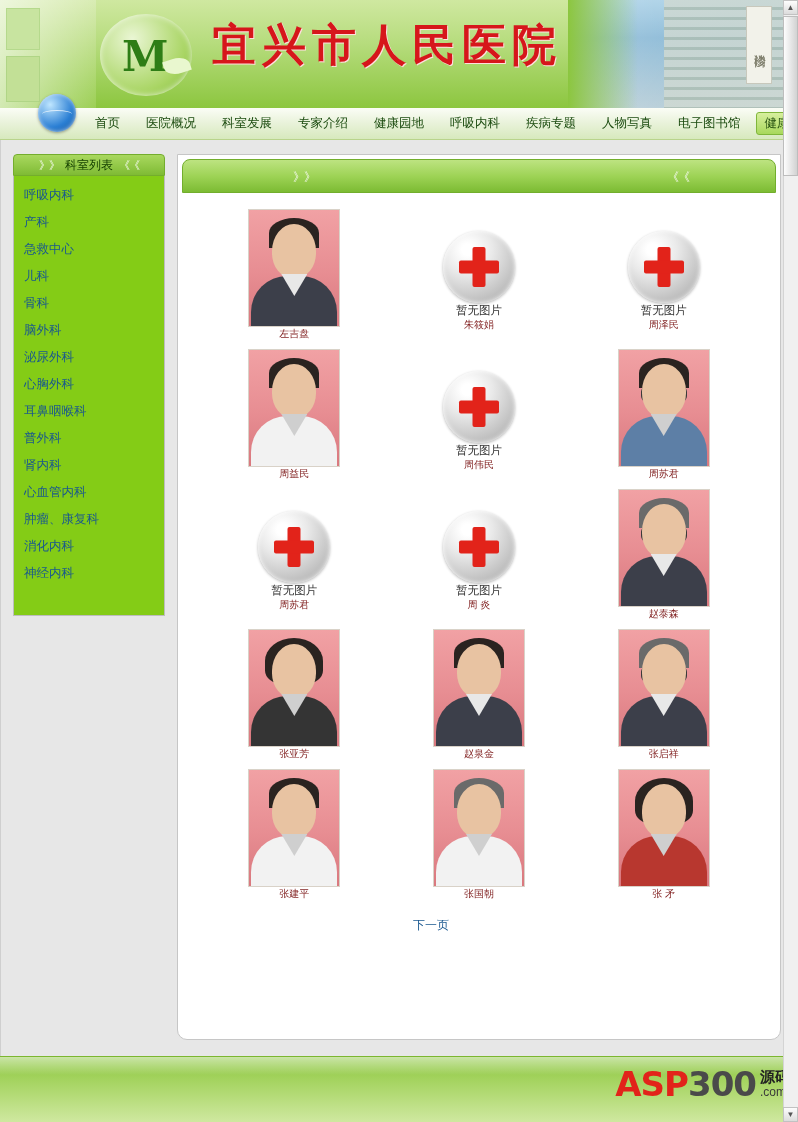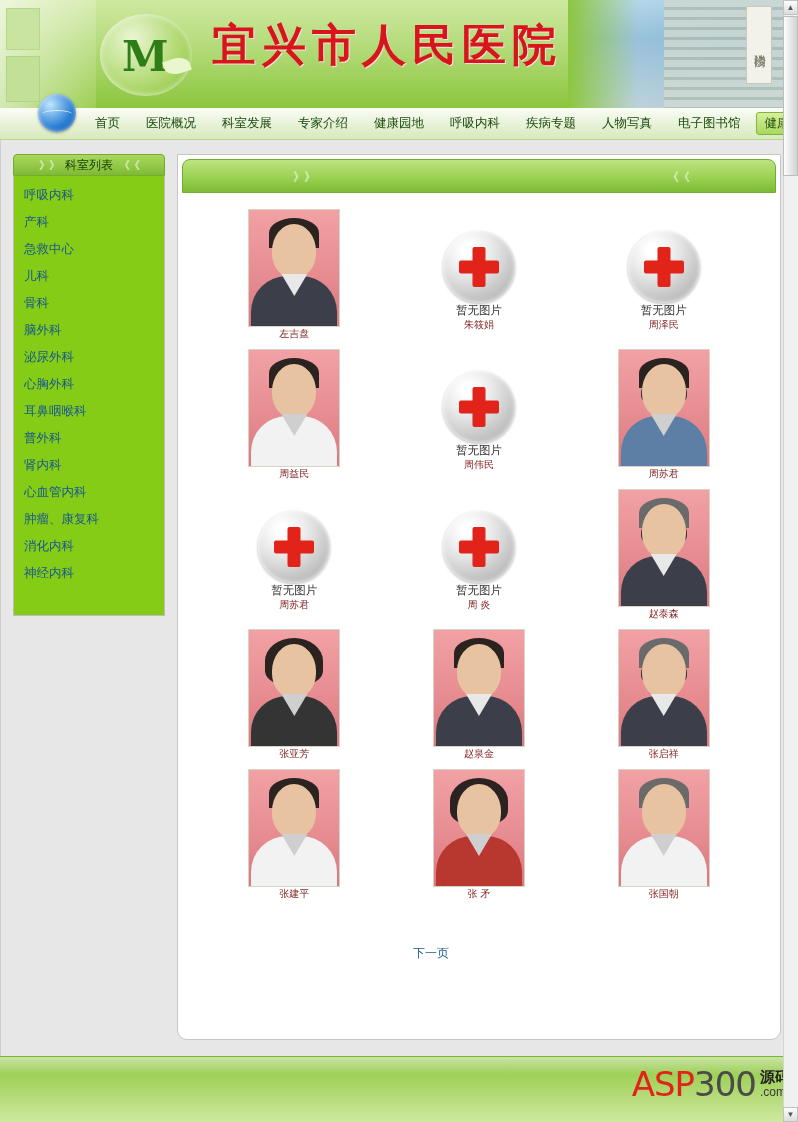--- a/index.html
+++ b/index.html
@@ -229,41 +229,40 @@
   .noimg:after{ left:16px; top:50%; transform:translateY(-50%); width:40px; height:13px; }
   .noimg-cap {
     font-size:11.5px; color:#333; 
   }
   .name {
     font-size:10px; color:#7f1d1d; margin-top:0;
   }
   .pager {
     text-align:center; padding:2px 0 14px 0;
     margin-left:-96px;
-    margin-top:28px;
   }
   .pager a { font-size:12px; color:#19578f; text-decoration:none; cursor:pointer; }
 
   
   .footer {
     position:relative; width:798px; height:66px;
     background: linear-gradient(to bottom, #8cc63f 0%, #a4d35f 35%, #cfe8a0 100%);
     border-top:1px solid #7cb62f;
   }
   .footer:before{
     content:""; position:absolute; left:0; top:0; width:100%; height:18px;
     background: linear-gradient(to bottom, rgba(255,255,255,.55), rgba(255,255,255,0));
   }
   .asp-logo {
     position:absolute; right:8px; top:10px;
     display:flex; align-items:center; gap:4px;
   }
   .asp-text {
     font-family:"DejaVu Sans", sans-serif;
-    font-weight:normal; font-size:34px;
+    font-weight:bold; font-size:34px;
     color:#e2231a;
     letter-spacing:-1px;
     line-height:1;
   }
   .asp-300 { color:#4a4a4a; }
   .asp-side {
     font-size:12px; color:#3a3a3a; line-height:1.1;
   }
   .asp-side b{ display:block; font-size:15px; color:#222; }
 
@@ -449,36 +448,36 @@
         <div class="cell">
           <div class="photo">
             <div class="hair"></div>
               <div class="face"></div>
               <div class="body"></div>
               <div class="collar"></div>
           </div>
           <div class="name">张建平</div>
         </div>
         <div class="cell">
+          <div class="photo f-older">
+            <div class="hair"></div>
+              <div class="face"></div>
+              <div class="body"></div>
+              <div class="collar"></div>
+          </div>
+          <div class="name">张国朝</div>
+        </div>
+        <div class="cell">
           <div class="photo f-hair-long f-red">
             <div class="hair"></div>
               <div class="face"></div>
               <div class="body"></div>
               <div class="collar"></div>
           </div>
           <div class="name">张 矛</div>
-        </div>
-        <div class="cell">
-          <div class="photo f-older">
-            <div class="hair"></div>
-              <div class="face"></div>
-              <div class="body"></div>
-              <div class="collar"></div>
-          </div>
-          <div class="name">张国朝</div>
         </div>
       </div>
 
       <div class="pager">
         <a>下一页</a>
       </div>
     </div>
 
   </div>
 </div>

